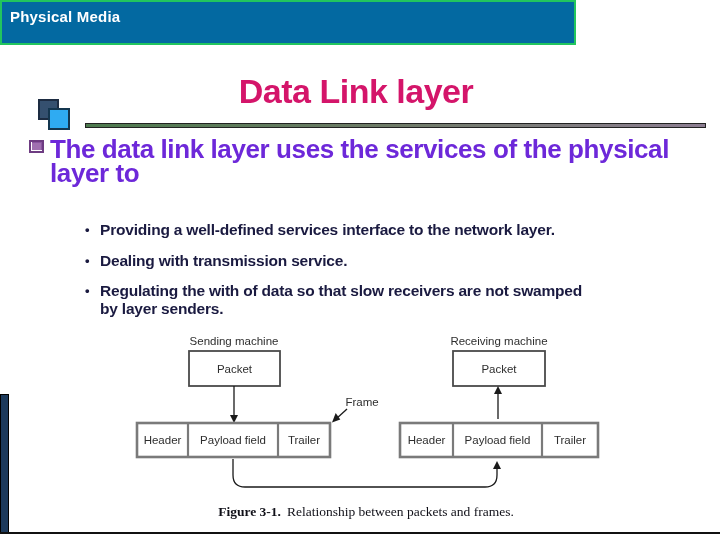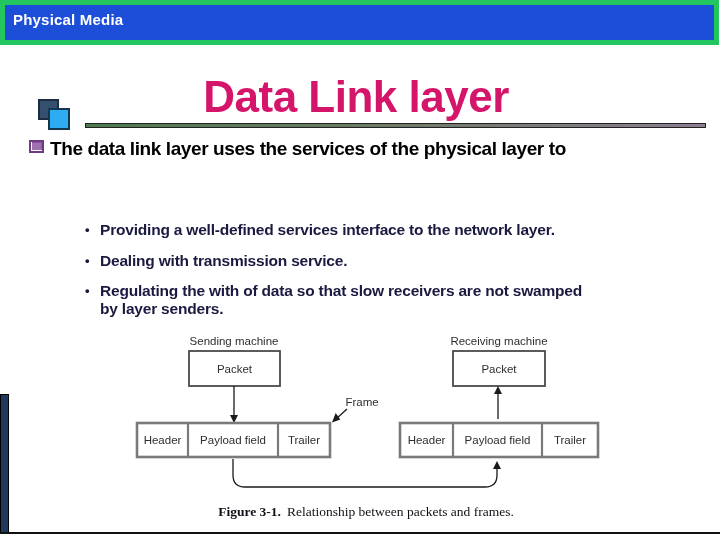--- a/index.html
+++ b/index.html
@@ -8,36 +8,36 @@
     position: relative;
     width: 720px; height: 540px;
     background: #ffffff;
     overflow: hidden;
     font-family: "Liberation Sans", sans-serif;
   }
 
   
   .header-bar {
     position: absolute; left: 0; top: 0;
-    width: 719px; height: 45px;
-    background: #1d4ed8;
-    border: 5px solid #22c55e;
+    width: 576px; height: 45px;
+    background: #0369a1;
+    border: 2px solid #22c55e;
   }
   .header-title {
     position: absolute; left: 8px; top: 6px;
     font-size: 15px; font-weight: bold; color: #ffffff;
     letter-spacing: 0.2px;
   }
 
   
   .slide-title {
     position: absolute; left: 0; top: 72px;
     width: 712px;
     text-align: center;
-    font-size: 44px; font-weight: bold;
+    font-size: 34px; font-weight: bold;
     letter-spacing: -0.5px;
     color: #d4156a;
   }
 
   
   .sq-dark {
     position: absolute; left: 38px; top: 99px;
     width: 21px; height: 21px;
     background: #35506f;
     border: 2px solid #1d2c42;
@@ -63,24 +63,24 @@
   .intro-bullet-icon {
     position: absolute; left: 29px; top: 140px;
     width: 15px; height: 13px;
     background: #a070b0;
     border: 2px solid #6e3c82;
     box-shadow: inset 1px -1px 0 #ffffff, inset -1px 1px 0 #8a55a0;
   }
   .intro {
     position: absolute; left: 50px; top: 137px;
     width: 660px;
-    font-size: 19px; font-weight: bold;
+    font-size: 26px; font-weight: bold;
     letter-spacing: -0.4px;
     line-height: 24px;
-    color: #000000;
+    color: #6d28d9;
   }
 
   
   .bullet-list {
     position: absolute; left: 83px; top: 221px;
     width: 620px;
   }
   .bullet-item {
     display: flex;
     margin-bottom: 12.5px;

